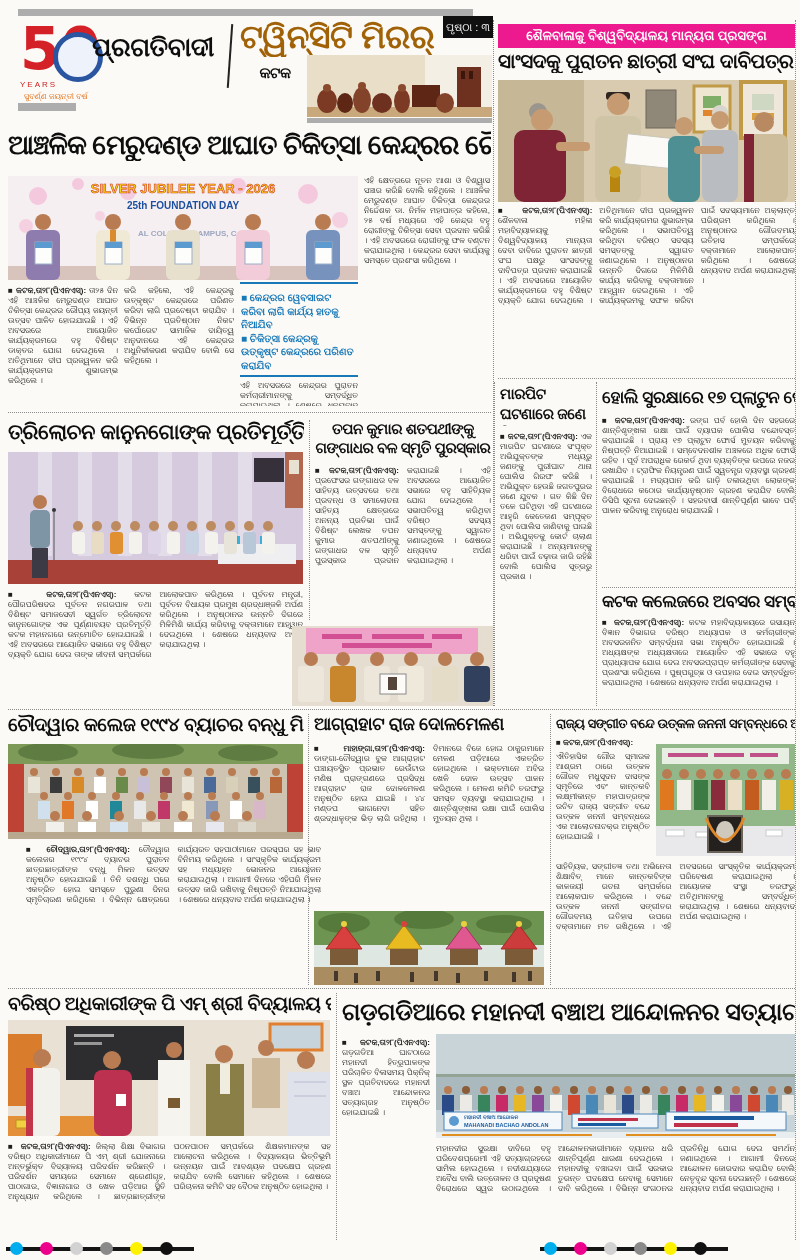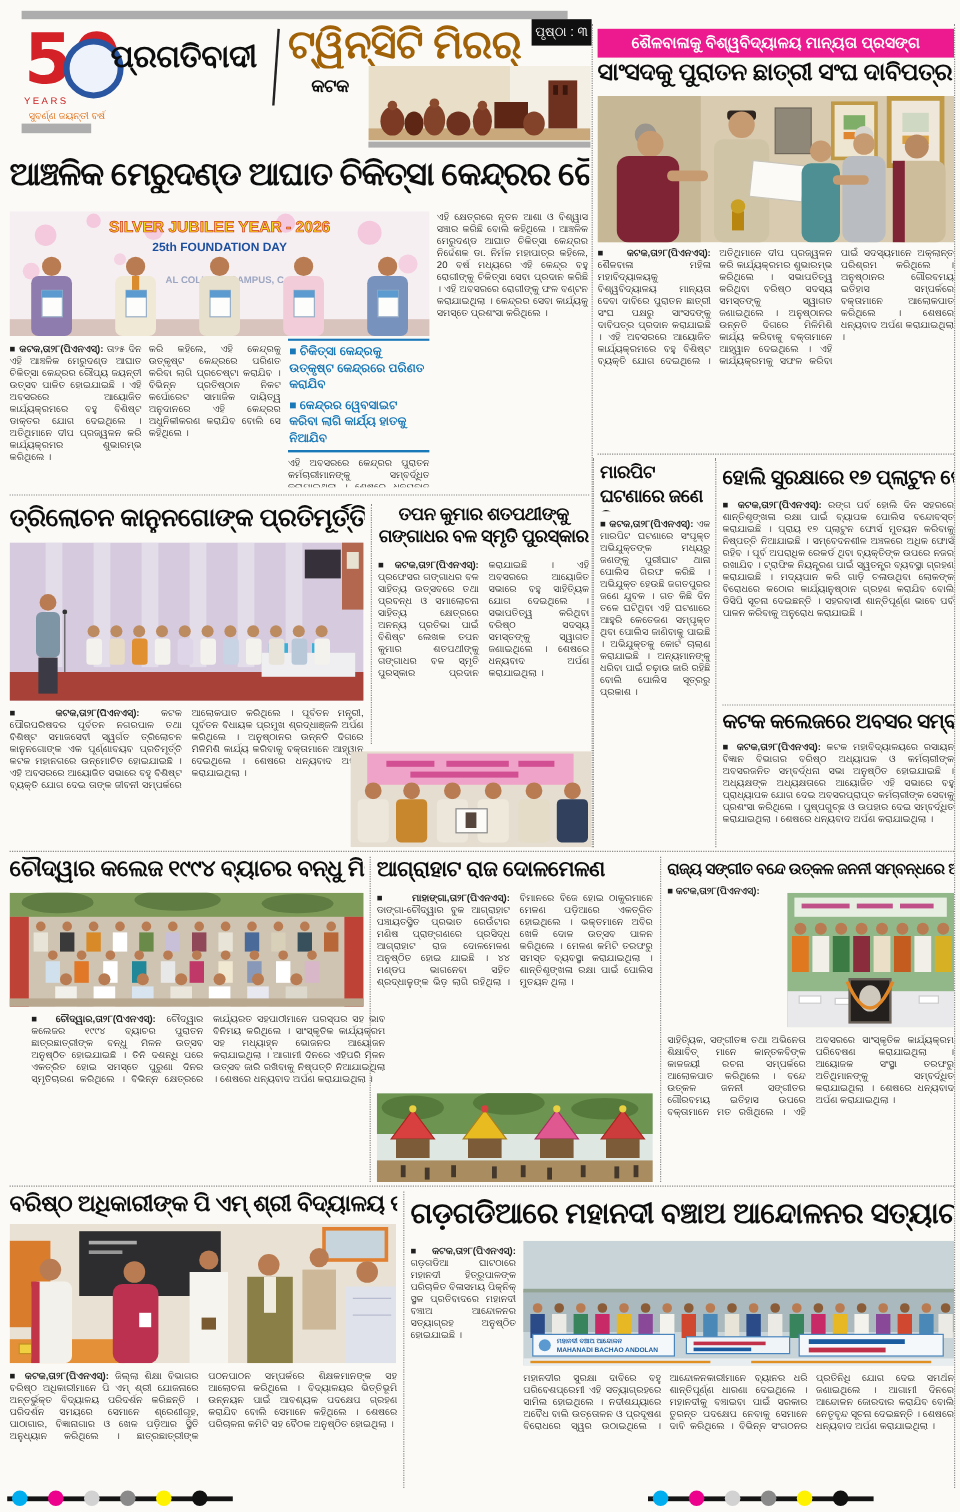--- a/index.html
+++ b/index.html
@@ -140,32 +140,32 @@
       <rect x="237" y="66" width="17" height="22" fill="#fdfdfb" stroke="#9ab0c8"></rect>
         <rect x="237" y="66" width="17" height="6" fill="#5b9bd0"></rect>
       <circle cx="315" cy="46" r="8" fill="#b97c52"></circle>
         <rect x="298" y="54" width="34" height="50" rx="6" fill="#7792bd"></rect>
       <rect x="307" y="66" width="17" height="22" fill="#fdfdfb" stroke="#9ab0c8"></rect>
         <rect x="307" y="66" width="17" height="6" fill="#5b9bd0"></rect>
     </g>
   </svg>
 
   <div class="abs bt" style="left:364px;top:176px;width:126px;height:230px;">
-    <span>ଏହି କ୍ଷେତ୍ରରେ ନୂତନ ଆଶା ଓ ବିଶ୍ୱାସ ସଞ୍ଚାର କରିଛି ବୋଲି କହିଥିଲେ । ଆଞ୍ଚଳିକ ମେରୁଦଣ୍ଡ ଆଘାତ ଚିକିତ୍ସା କେନ୍ଦ୍ରର ନିର୍ଦ୍ଦେଶକ ଡା. ନିର୍ମଳ ମହାପାତ୍ର କହିଲେ, 20 ବର୍ଷ ମଧ୍ୟରେ ଏହି କେନ୍ଦ୍ର ବହୁ ରୋଗୀଙ୍କୁ ଚିକିତ୍ସା ସେବା ପ୍ରଦାନ କରିଛି । ଏହି ଅବସରରେ ରୋଗୀଙ୍କୁ ଫଳ ବଣ୍ଟନ କରାଯାଇଥିଲା । କେନ୍ଦ୍ରର ସେବା କାର୍ଯ୍ୟକୁ ସମସ୍ତେ ପ୍ରଶଂସା କରିଥିଲେ ।</span>
+    <span>ଏହି କ୍ଷେତ୍ରରେ ନୂତନ ଆଶା ଓ ବିଶ୍ୱାସ ସଞ୍ଚାର କରିଛି ବୋଲି କହିଥିଲେ । ଆଞ୍ଚଳିକ ମେରୁଦଣ୍ଡ ଆଘାତ ଚିକିତ୍ସା କେନ୍ଦ୍ରର ନିର୍ଦ୍ଦେଶକ ଡା. ନିର୍ମଳ ମହାପାତ୍ର କହିଲେ, ୨୫ ବର୍ଷ ମଧ୍ୟରେ ଏହି କେନ୍ଦ୍ର ବହୁ ରୋଗୀଙ୍କୁ ଚିକିତ୍ସା ସେବା ପ୍ରଦାନ କରିଛି । ଏହି ଅବସରରେ ରୋଗୀଙ୍କୁ ଫଳ ବଣ୍ଟନ କରାଯାଇଥିଲା । କେନ୍ଦ୍ରର ସେବା କାର୍ଯ୍ୟକୁ ସମସ୍ତେ ପ୍ରଶଂସା କରିଥିଲେ ।</span>
   </div>
   <div class="abs bt" style="left:8px;top:286px;width:110px;height:120px;">
     <span class="by">■ କଟକ,ତା୨୮(ପିଏନଏସ୍): </span><span>ତା୨୫ ଦିନ ଏହି ଆଞ୍ଚଳିକ ମେରୁଦଣ୍ଡ ଆଘାତ ଚିକିତ୍ସା କେନ୍ଦ୍ରର ରୌପ୍ୟ ଜୟନ୍ତୀ ଉତ୍ସବ ପାଳିତ ହୋଇଯାଇଛି । ଏହି ଅବସରରେ ଆୟୋଜିତ କାର୍ଯ୍ୟକ୍ରମରେ ବହୁ ବିଶିଷ୍ଟ ଡାକ୍ତର ଯୋଗ ଦେଇଥିଲେ । ଅତିଥିମାନେ ଦୀପ ପ୍ରଜ୍ୱଳନ କରି କାର୍ଯ୍ୟକ୍ରମର ଶୁଭାରମ୍ଭ କରିଥିଲେ ।</span>
   </div>
   <div class="abs bt" style="left:124px;top:286px;width:110px;height:120px;">
     <span>କରି କହିଲେ, ଏହି କେନ୍ଦ୍ରକୁ ଉତ୍କୃଷ୍ଟ କେନ୍ଦ୍ରରେ ପରିଣତ କରିବା ଲାଗି ପ୍ରଚେଷ୍ଟା କରାଯିବ । ବିଭିନ୍ନ ପ୍ରତିଷ୍ଠାନ ନିକଟ କର୍ପୋରେଟ ସାମାଜିକ ଦାୟିତ୍ୱ ଅନୁଦାନରେ ଏହି କେନ୍ଦ୍ରର ଅଧୁନିକୀକରଣ କରାଯିବ ବୋଲି ସେ କହିଥିଲେ ।</span>
   </div>
   <div class="abs" style="left:240px;top:282px;width:118px;height:124px;overflow:hidden;">
     <div class="highlightbox">
+      <div style="margin-top:4px;">■ କେନ୍ଦ୍ରର ୱେବସାଇଟ କରିବା ଲାଗି କାର୍ଯ୍ୟ ହାତକୁ ନିଆଯିବ</div>
       <div>■ ଚିକିତ୍ସା କେନ୍ଦ୍ରକୁ ଉତ୍କୃଷ୍ଟ କେନ୍ଦ୍ରରେ ପରିଣତ କରାଯିବ</div>
-      <div style="margin-top:4px;">■ କେନ୍ଦ୍ରର ୱେବସାଇଟ କରିବା ଲାଗି କାର୍ଯ୍ୟ ହାତକୁ ନିଆଯିବ</div>
     </div>
     <div class="bt" style="margin-top:4px;height:48px;">ଏହି ଅବସରରେ କେନ୍ଦ୍ରର ପୁରାତନ କର୍ମଚାରୀମାନଙ୍କୁ ସମ୍ବର୍ଦ୍ଧିତ କରାଯାଇଥିଲା । ଶେଷରେ ଧନ୍ୟବାଦ ଅର୍ପଣ କରାଯାଇଥିଲା ।</div>
   </div>
 
   <div class="abs dotH" style="left:8px;top:412px;width:483px;"></div>
 
   <div class="abs hl" style="left:8px;top:420px;width:296px;font-size:21px;">ତ୍ରିଲୋଚନ କାନୁନଗୋଙ୍କ ପ୍ରତିମୂର୍ତ୍ତି ଉନ୍ମୋଚିତ</div>
   <svg class="abs" style="left:8px;top:452px;" width="295" height="132" viewBox="0 0 295 132">
     <rect width="295" height="132" fill="#d5cade"></rect>
     <rect x="30" width="14" height="104" fill="#fff" opacity=".35"></rect>
@@ -391,20 +391,23 @@
         <rect x="198" y="61" width="4" height="10"></rect>
         <rect x="214" y="60" width="4" height="10"></rect>
     </g>
   </svg>
 
   <div class="abs dotV" style="left:550px;top:714px;height:271px;"></div>
 
   <div class="abs hl" style="left:556px;top:716px;width:239px;font-size:13px;">ରାଜ୍ୟ ସଙ୍ଗୀତ ବନ୍ଦେ ଉତ୍କଳ ଜନନୀ ସମ୍ବନ୍ଧରେ ଆଲୋଚନାଚକ୍ର</div>
   <div class="abs bt" style="left:556px;top:738px;width:239px;height:12px;">
     <span class="by">■ କଟକ,ତା୨୮(ପିଏନଏସ୍): </span>
+  </div>
+  <div class="abs bt" style="left:556px;top:752px;width:94px;height:106px;">
+    <span>ଐତିହାସିକ ଗୌର ସ୍ମାରକ ଆଶ୍ରମ ଠାରେ ଉତ୍କଳ ଗୌରବ ମଧୁସୂଦନ ଦାସଙ୍କ ସ୍ମୃତିରେ ଏବଂ କାନ୍ତକବି ଲକ୍ଷ୍ମୀକାନ୍ତ ମହାପାତ୍ରଙ୍କ ରଚିତ ରାଜ୍ୟ ସଙ୍ଗୀତ ବନ୍ଦେ ଉତ୍କଳ ଜନନୀ ସମ୍ବନ୍ଧରେ ଏକ ଆଲୋଚନାଚକ୍ର ଅନୁଷ୍ଠିତ ହୋଇଯାଇଛି ।</span>
   </div>
   <svg class="abs" style="left:656px;top:744px;" width="139" height="112" viewBox="0 0 139 112">
     <rect width="139" height="112" fill="#92b88a"></rect>
     <rect x="6" y="4" width="127" height="16" fill="#e6efe2"></rect>
     <rect x="12" y="9" width="40" height="4" fill="#c05088"></rect>
       <rect x="58" y="9" width="30" height="4" fill="#c05088"></rect>
       <rect x="94" y="9" width="28" height="4" fill="#c05088"></rect>
     <g>
       <circle cx="11" cy="30" r="5" fill="#b97c52"></circle>
         <rect x="4" y="36" width="14" height="30" fill="#e07820"></rect>

